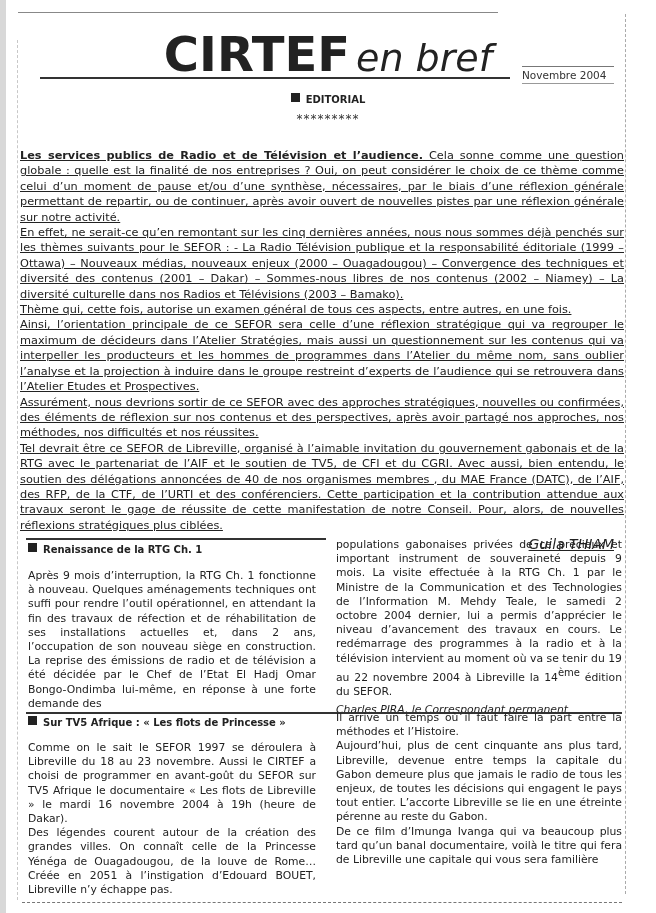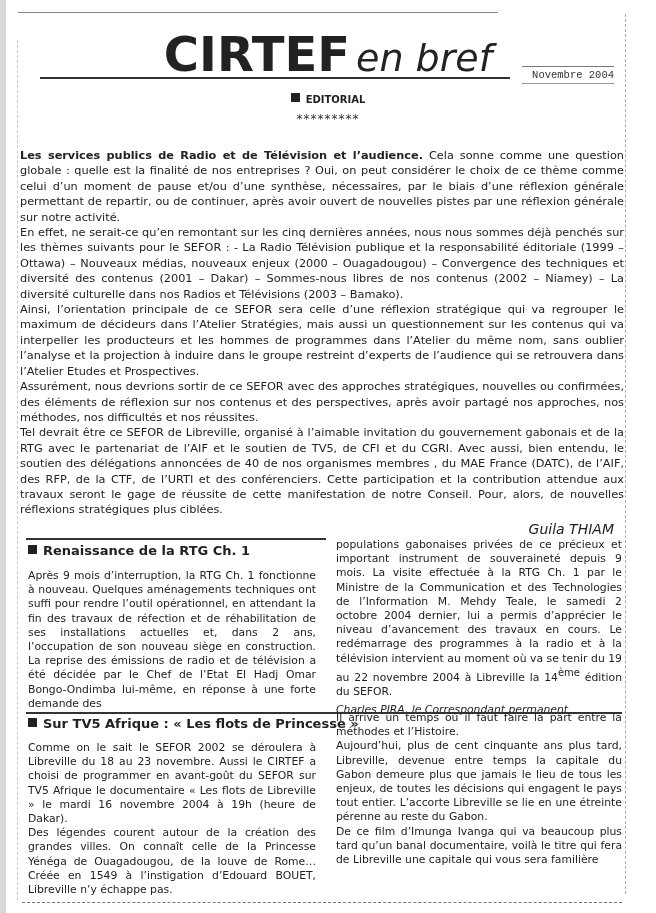--- a/index.html
+++ b/index.html
@@ -37,47 +37,47 @@
     font-family: "DejaVu Sans", sans-serif; font-style: italic; font-weight: normal;
     font-size: 38px; color: #222; margin-left: 6px;
   }
   .mast-rule {
     position: absolute; left: 40px; top: 77px; width: 470px; height: 0;
     border-top: 2px solid #333;
   }
   .issue-box {
     position: absolute; left: 522px; top: 66px; width: 92px; height: 16px;
     border-top: 1px solid #777; border-bottom: 1px solid #999;
-    font-size: 10.5px; text-align: right; line-height: 16px; color: #333; font-family: Liberation Mono, monospace;
+    font-size: 10.5px; text-align: left; line-height: 16px; color: #333;
   }
   .section-head {
     position: absolute; left: 0; top: 93px; width: 656px; text-align: center;
     font-weight: bold; font-size: 10px; color: #222;
   }
   .square { display: inline-block; width: 9px; height: 9px; background: #222; margin-right: 6px; vertical-align: 1px; }
   .stars {
     position: absolute; left: 0; top: 112px; width: 656px; text-align: center;
     font-size: 12px; letter-spacing: 1px; color: #333;
   }
   .editorial {
     position: absolute; left: 20px; top: 148px; width: 604px;
-    font-size: 11.3px; line-height: 15.4px; text-align: justify; color: #222;
+    font-size: 11.3px; line-height: 15.4px; text-align: justify; color: #222; text-decoration: underline;
   }
   .editorial p { margin: 0; }
   .lead { font-weight: bold; }
   .sign { text-align: right; font-style: italic; font-size: 14px; margin-top: 4px !important; padding-right: 10px; }
   .hrule {
     position: absolute; height: 0; border-top: 2px solid #333;
   }
   .col {
     position: absolute; font-size: 10.8px; line-height: 14.2px; text-align: justify; color: #222;
   }
   .col p { margin: 0; }
   .art-title {
-    position: absolute; font-weight: bold; font-size: 13px; color: #222;
+    position: absolute; font-weight: bold; font-size: 10px; color: #222;
   }
   .sup { font-size: 10px; vertical-align: 5px; }
   .byline { text-align: left; font-style: italic; margin-top: 4px !important; }
   .bottom-rule {
     position: absolute; left: 22px; top: 902px; width: 600px; height: 0;
     border-top: 1px dashed #777;
   }
 </style>
 </head>
 <body>
@@ -94,20 +94,21 @@
 <div class="issue-box">Novembre 2004</div>
 
 <div class="section-head">
   <span class="square"></span><span>EDITORIAL</span>
 </div>
 <div class="stars">*********</div>
 
 <div class="editorial">
   <p><span class="lead">Les services publics de Radio et de Télévision et l’audience.</span><span> Cela sonne comme une question globale : quelle est la finalité de nos entreprises ? Oui, on peut considérer le choix de ce thème comme celui d’un moment de pause et/ou d’une synthèse, nécessaires, par le biais d’une réflexion générale permettant de repartir, ou de continuer, après avoir ouvert de nouvelles pistes par une réflexion générale sur notre activité.</span></p>
   <p>En effet, ne serait-ce qu’en remontant sur les cinq  dernières années, nous nous sommes déjà penchés sur les thèmes suivants pour le SEFOR :  - La Radio Télévision publique et la responsabilité éditoriale (1999 – Ottawa) – Nouveaux médias, nouveaux enjeux (2000 – Ouagadougou)  – Convergence des techniques et diversité des contenus (2001 – Dakar) – Sommes-nous libres de nos contenus (2002 – Niamey) – La diversité culturelle dans nos Radios et Télévisions (2003 – Bamako).</p>
+  <p>Thème qui, cette fois, autorise un examen général de tous ces aspects, entre autres, en une fois.</p>
   <p>Ainsi, l’orientation principale de ce SEFOR sera celle d’une réflexion stratégique qui va regrouper le maximum de décideurs dans l’Atelier Stratégies, mais aussi un questionnement sur les contenus qui va interpeller les producteurs et les hommes de programmes dans l’Atelier du même nom, sans oublier l’analyse et la projection à induire dans le groupe restreint d’experts de l’audience qui se retrouvera dans l’Atelier Etudes et Prospectives.</p>
   <p>Assurément, nous devrions sortir de ce SEFOR avec des approches stratégiques, nouvelles ou confirmées, des éléments de réflexion sur nos contenus et des perspectives, après avoir partagé nos approches, nos méthodes, nos difficultés et nos réussites.</p>
   <p>Tel devrait être ce SEFOR de Libreville, organisé à l’aimable invitation du gouvernement gabonais et de la RTG avec le partenariat de l’AIF et le soutien de TV5, de CFI et du CGRI.   Avec aussi,  bien entendu, le soutien des délégations annoncées de 40 de nos organismes membres , du MAE France (DATC), de l’AIF, des RFP, de la CTF, de l’URTI et des conférenciers. Cette participation et la contribution attendue aux travaux seront le gage de réussite de cette manifestation de notre Conseil. Pour, alors, de nouvelles réflexions stratégiques plus ciblées.</p>
   <p class="sign">Guila THIAM</p>
 </div>
 
 <div class="hrule" style="left:26px; top:538px; width:300px;"></div>
 <div class="art-title" style="left:28px; top:543px;">
   <span class="square"></span><span>Renaissance de la RTG Ch. 1</span>
 </div>
@@ -115,22 +116,22 @@
 <div class="col" style="left:336px; top:538px; width:286px;">
   <p><span>populations gabonaises privées de ce précieux et important instrument de souveraineté depuis 9 mois.  La visite effectuée à la RTG Ch. 1 par le Ministre de la Communication et des Technologies de l’Information M. Mehdy Teale, le samedi 2 octobre 2004 dernier, lui a permis d’apprécier le niveau d’avancement des travaux en cours.  Le redémarrage des programmes à la radio et à la télévision intervient au moment où va se tenir du 19 au 22 novembre 2004 à Libreville la 14</span><span class="sup">ème</span><span> édition du SEFOR.</span></p>
   <p class="byline">Charles PIRA, le Correspondant permanent</p>
 </div>
 
 <div class="hrule" style="left:26px; top:712px; width:596px;"></div>
 <div class="art-title" style="left:28px; top:716px;">
   <span class="square"></span><span>Sur TV5 Afrique : « Les flots de Princesse »</span>
 </div>
 <div class="col" style="left:28px; top:741px; width:288px;">
-  <p>Comme on le sait le SEFOR 2002 se déroulera à Libreville du 18 au 23 novembre.  Aussi le CIRTEF a choisi de programmer en avant-goût du SEFOR sur TV5 Afrique le documentaire « Les flots de Libreville » le mardi 16 novembre 2004 à 19h (heure de Dakar).</p>
-  <p>Des légendes courent autour de la création des grandes villes.  On connaît celle de la Princesse Yénéga de Ouagadougou, de la louve de Rome…  Créée en 1549 à l’instigation d’Edouard BOUET, Libreville n’y échappe pas.</p>
+  <p>Comme on le sait le SEFOR 1997 se déroulera à Libreville du 18 au 23 novembre.  Aussi le CIRTEF a choisi de programmer en avant-goût du SEFOR sur TV5 Afrique le documentaire « Les flots de Libreville » le mardi 16 novembre 2004 à 19h (heure de Dakar).</p>
+  <p>Des légendes courent autour de la création des grandes villes.  On connaît celle de la Princesse Yénéga de Ouagadougou, de la louve de Rome…  Créée en 2051 à l’instigation d’Edouard BOUET, Libreville n’y échappe pas.</p>
 </div>
 <div class="col" style="left:336px; top:711px; width:286px;">
   <p>Il arrive un temps où il faut faire la part entre la méthodes et l’Histoire.</p>
-  <p>Aujourd’hui, plus de cent cinquante ans plus tard, Libreville, devenue entre temps la capitale du Gabon demeure plus que jamais le lieu de tous les enjeux, de toutes les décisions qui engagent le pays tout entier. L’accorte Libreville se lie en une étreinte pérenne au reste du Gabon.</p>
+  <p>Aujourd’hui, plus de cent cinquante ans plus tard, Libreville, devenue entre temps la capitale du Gabon demeure plus que jamais le radio de tous les enjeux, de toutes les décisions qui engagent le pays tout entier. L’accorte Libreville se lie en une étreinte pérenne au reste du Gabon.</p>
   <p>De ce film d’Imunga Ivanga qui va beaucoup plus tard qu’un banal documentaire, voilà le titre qui fera de Libreville une capitale qui vous sera familière</p>
 </div>
 
 <div class="bottom-rule"></div>
 
 </body></html>

